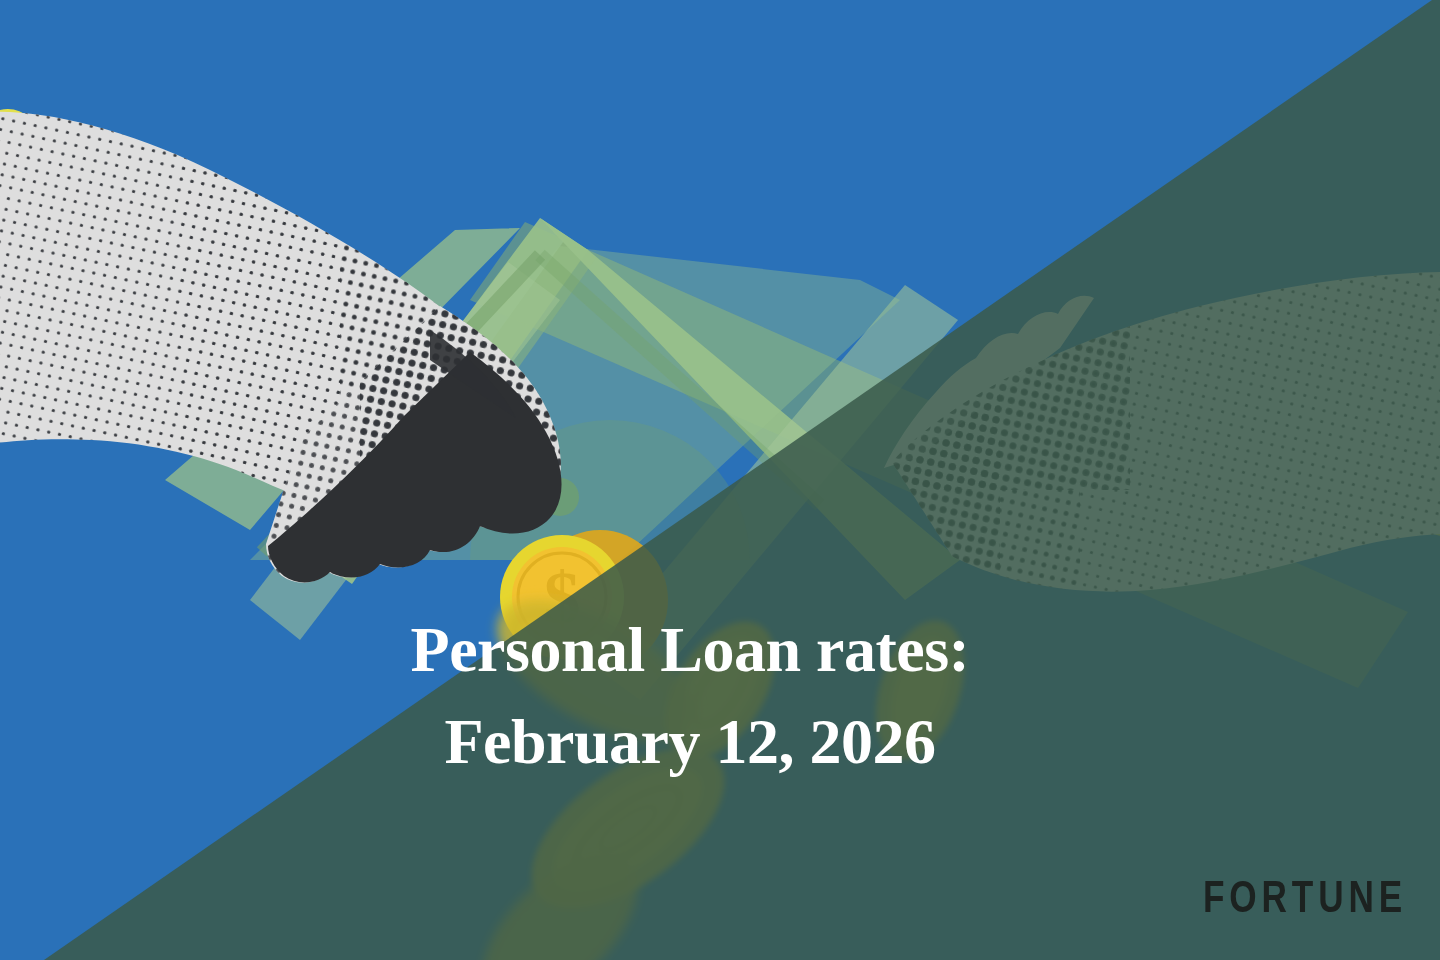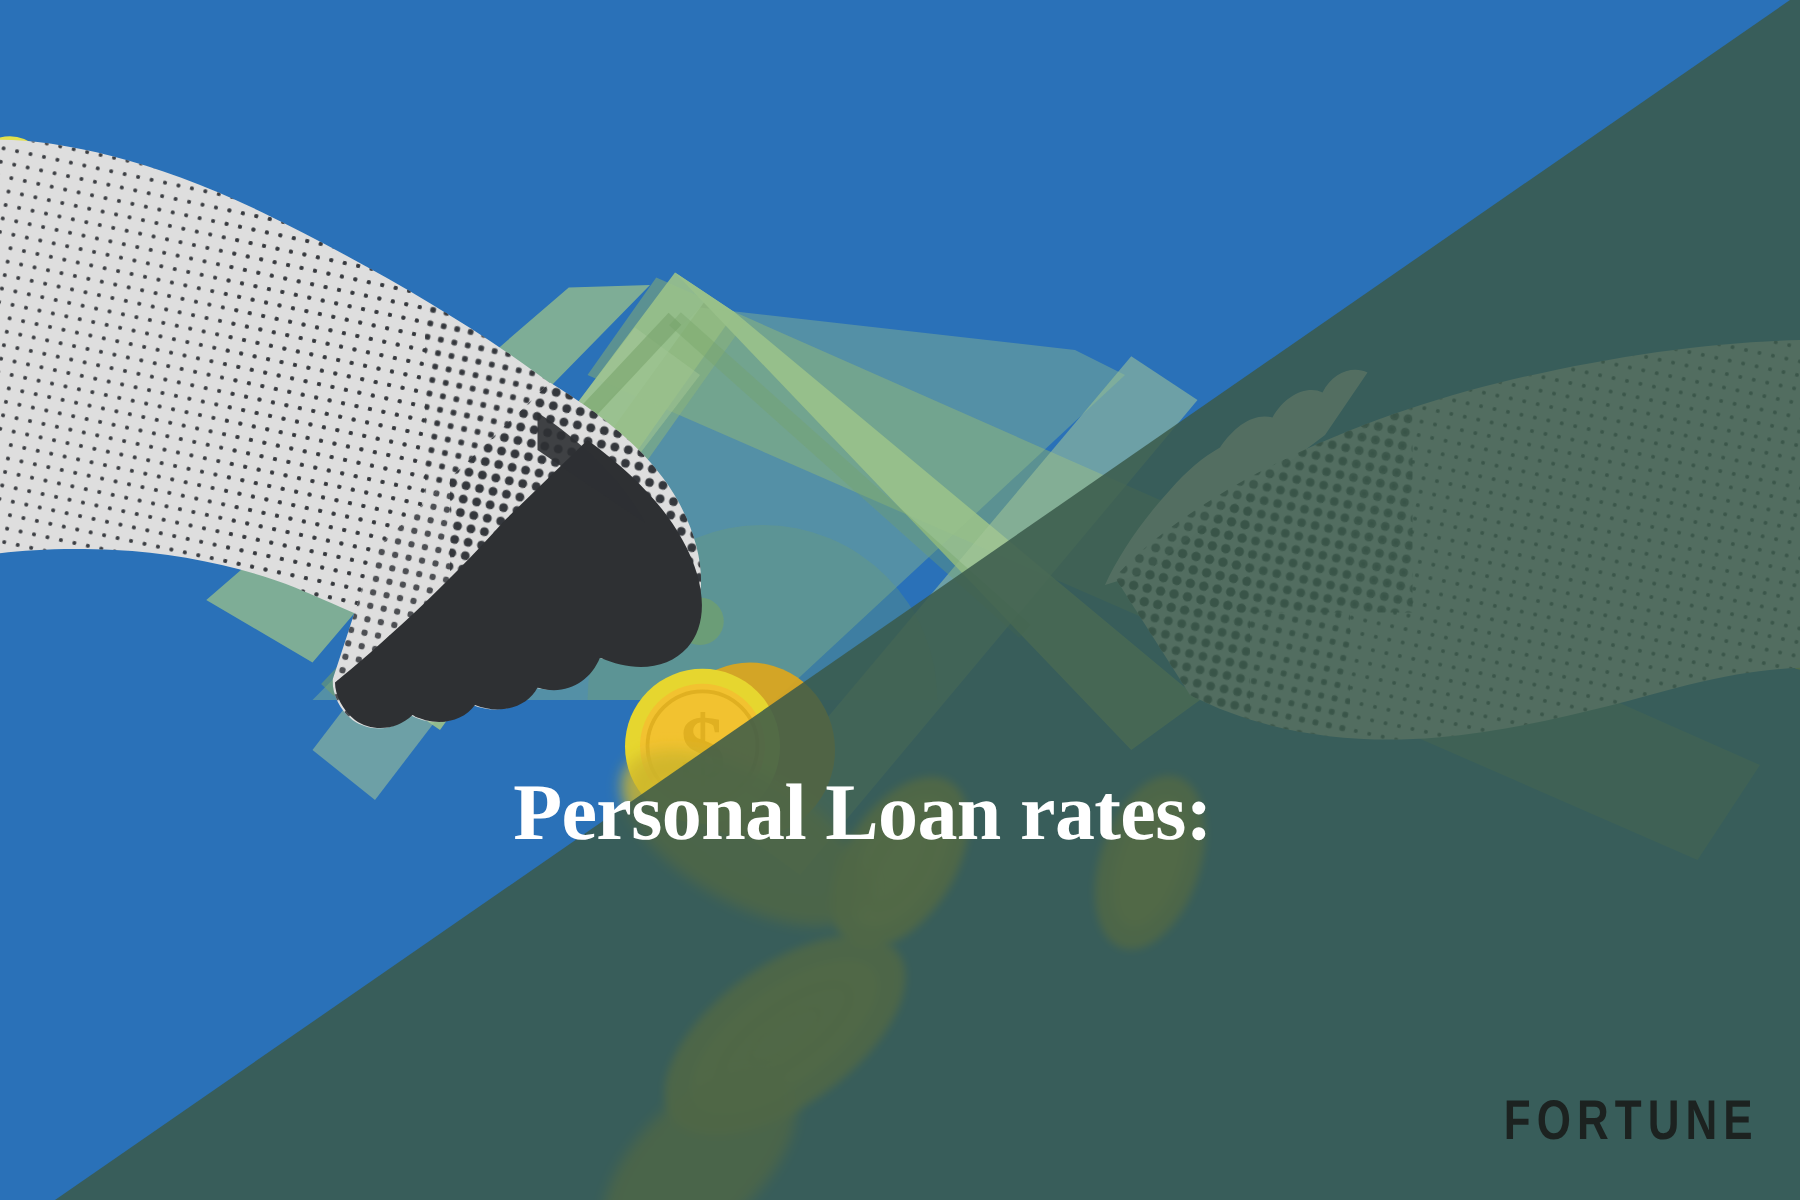--- a/index.html
+++ b/index.html
@@ -258,17 +258,18 @@
     </g>
 
     <g clip-path="url(#clipGreen)">
       <rect x="0" y="0" width="1440" height="960" fill="#3A5A4A" opacity="0.86"></rect>
     </g>
 
   </svg>
 
   <div class="headline">
     <span class="ln">Personal Loan rates:</span>
+    <span class="ln">February 12, 2026</span>
   </div>
 
   <div class="fortune-logo">FORTUNE</div>
 
 </div>
 
 </body></html>

